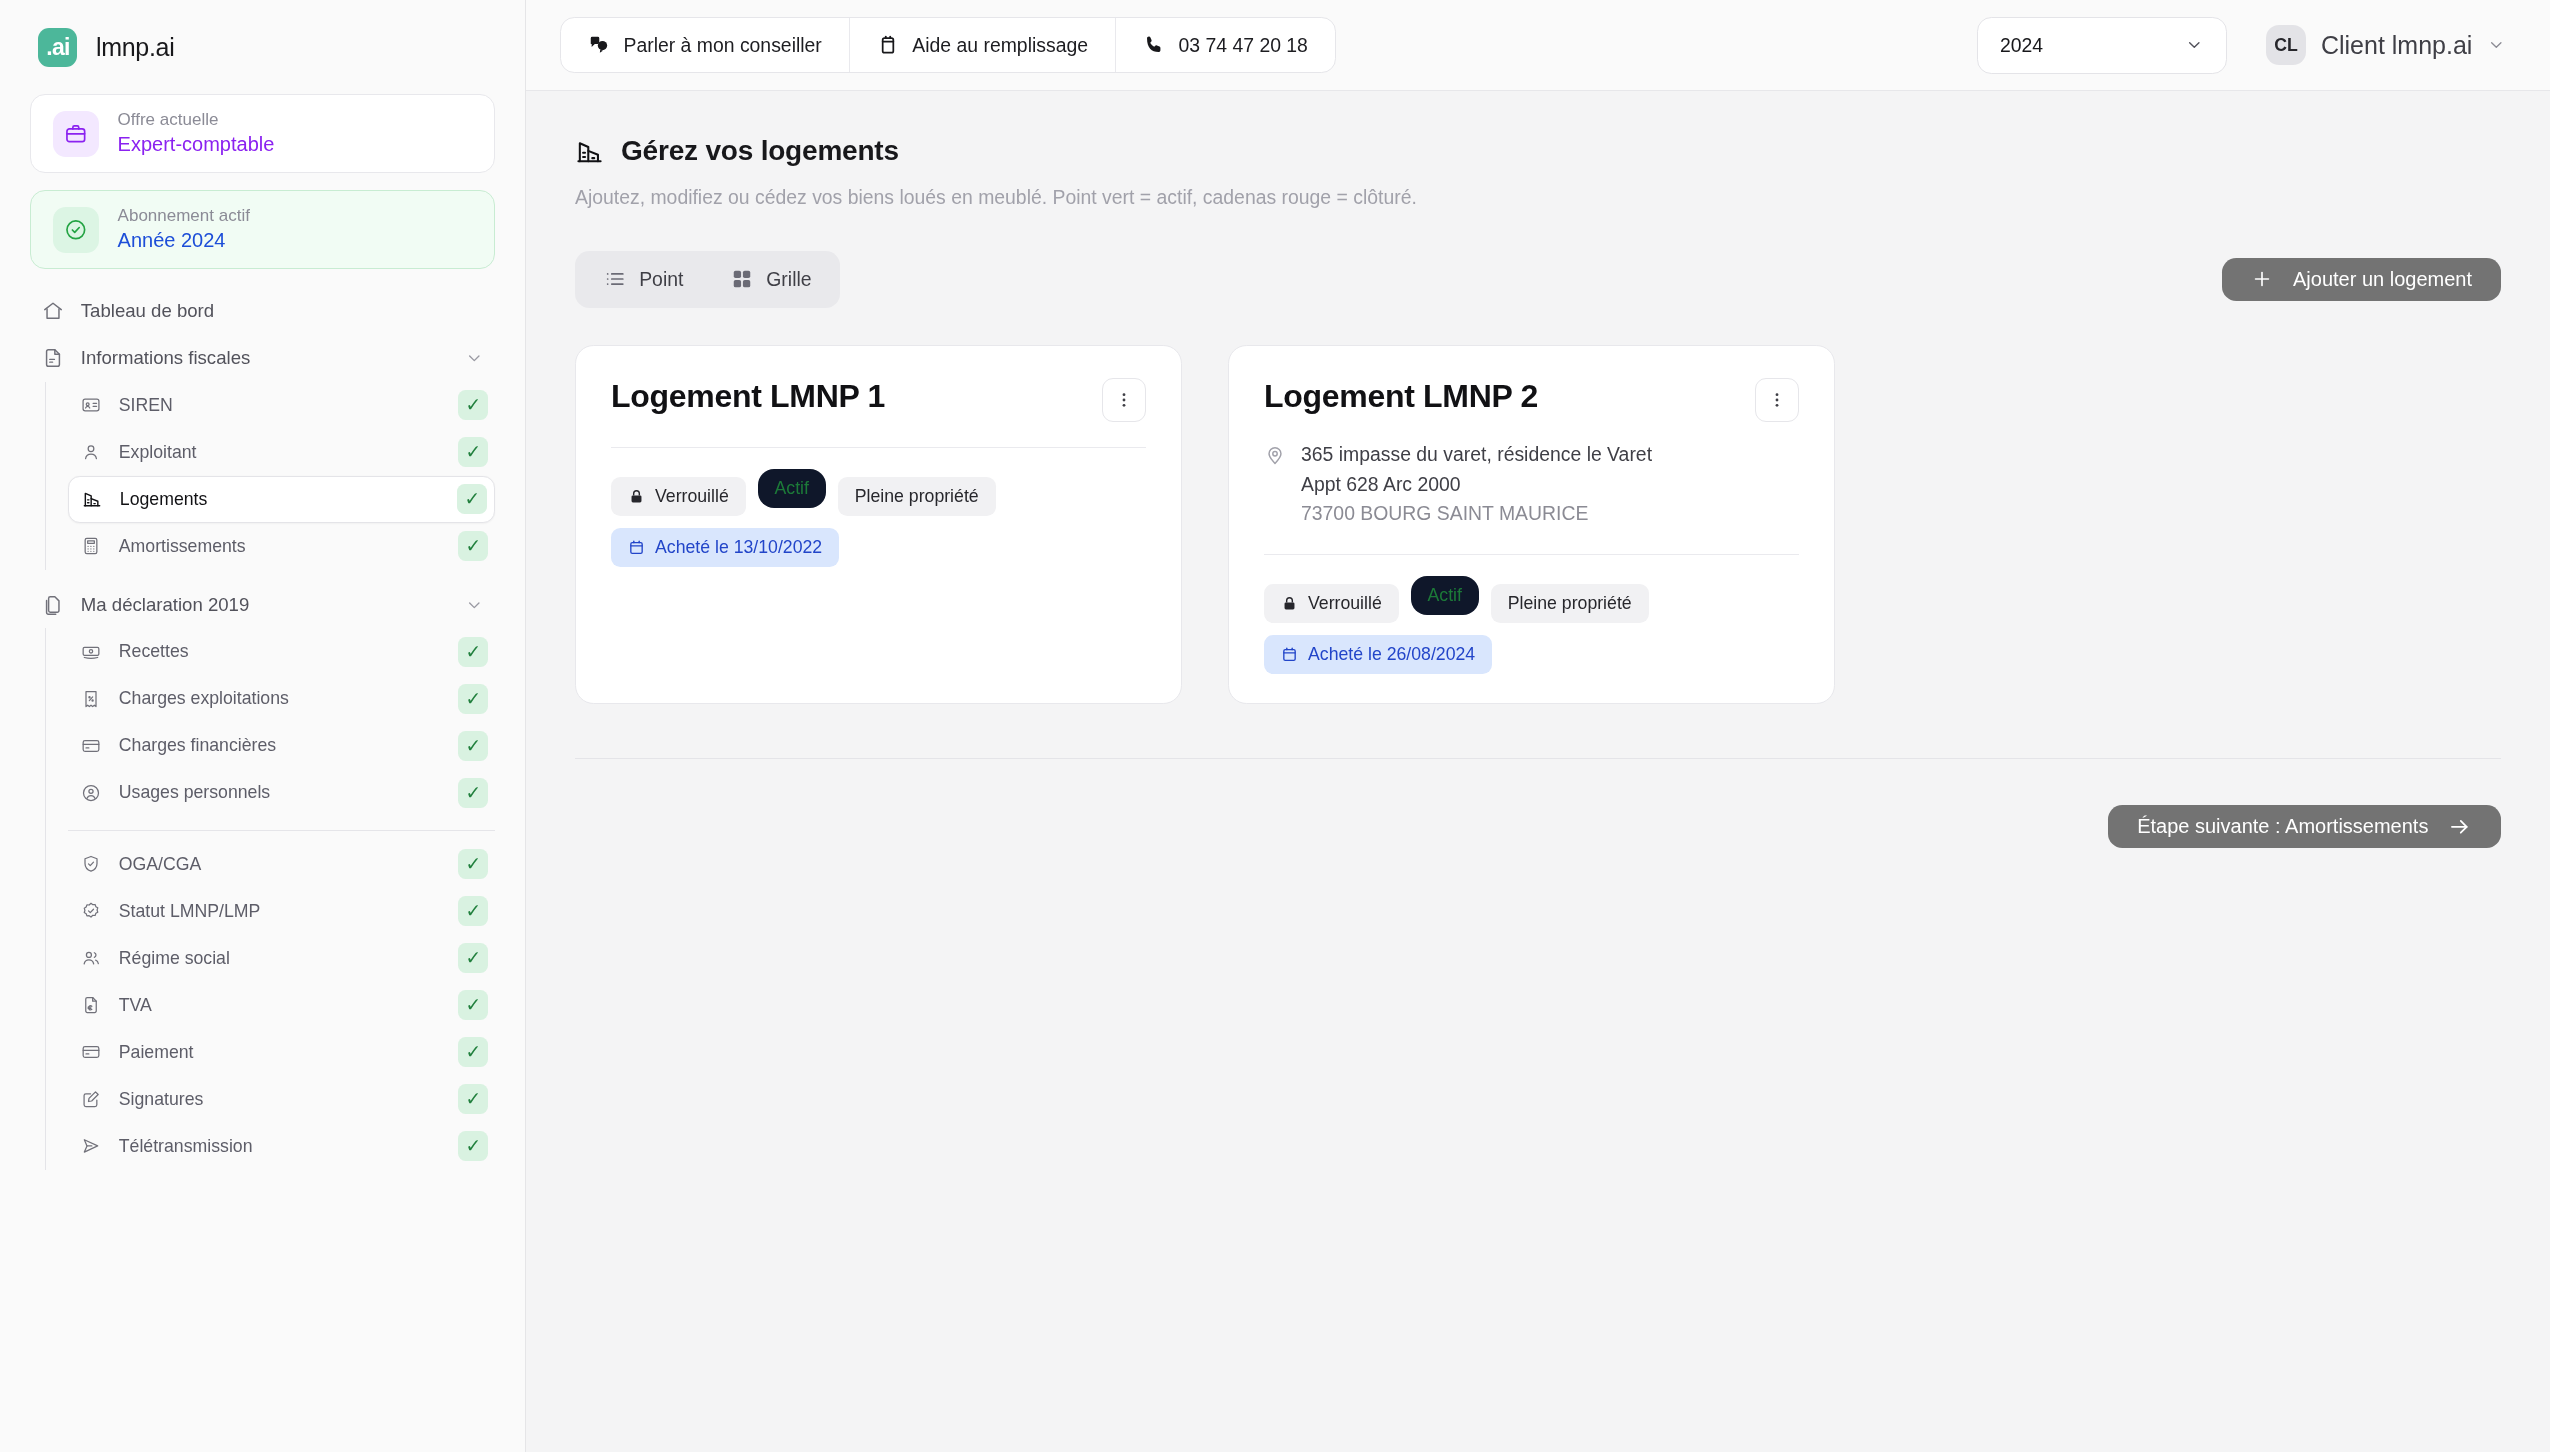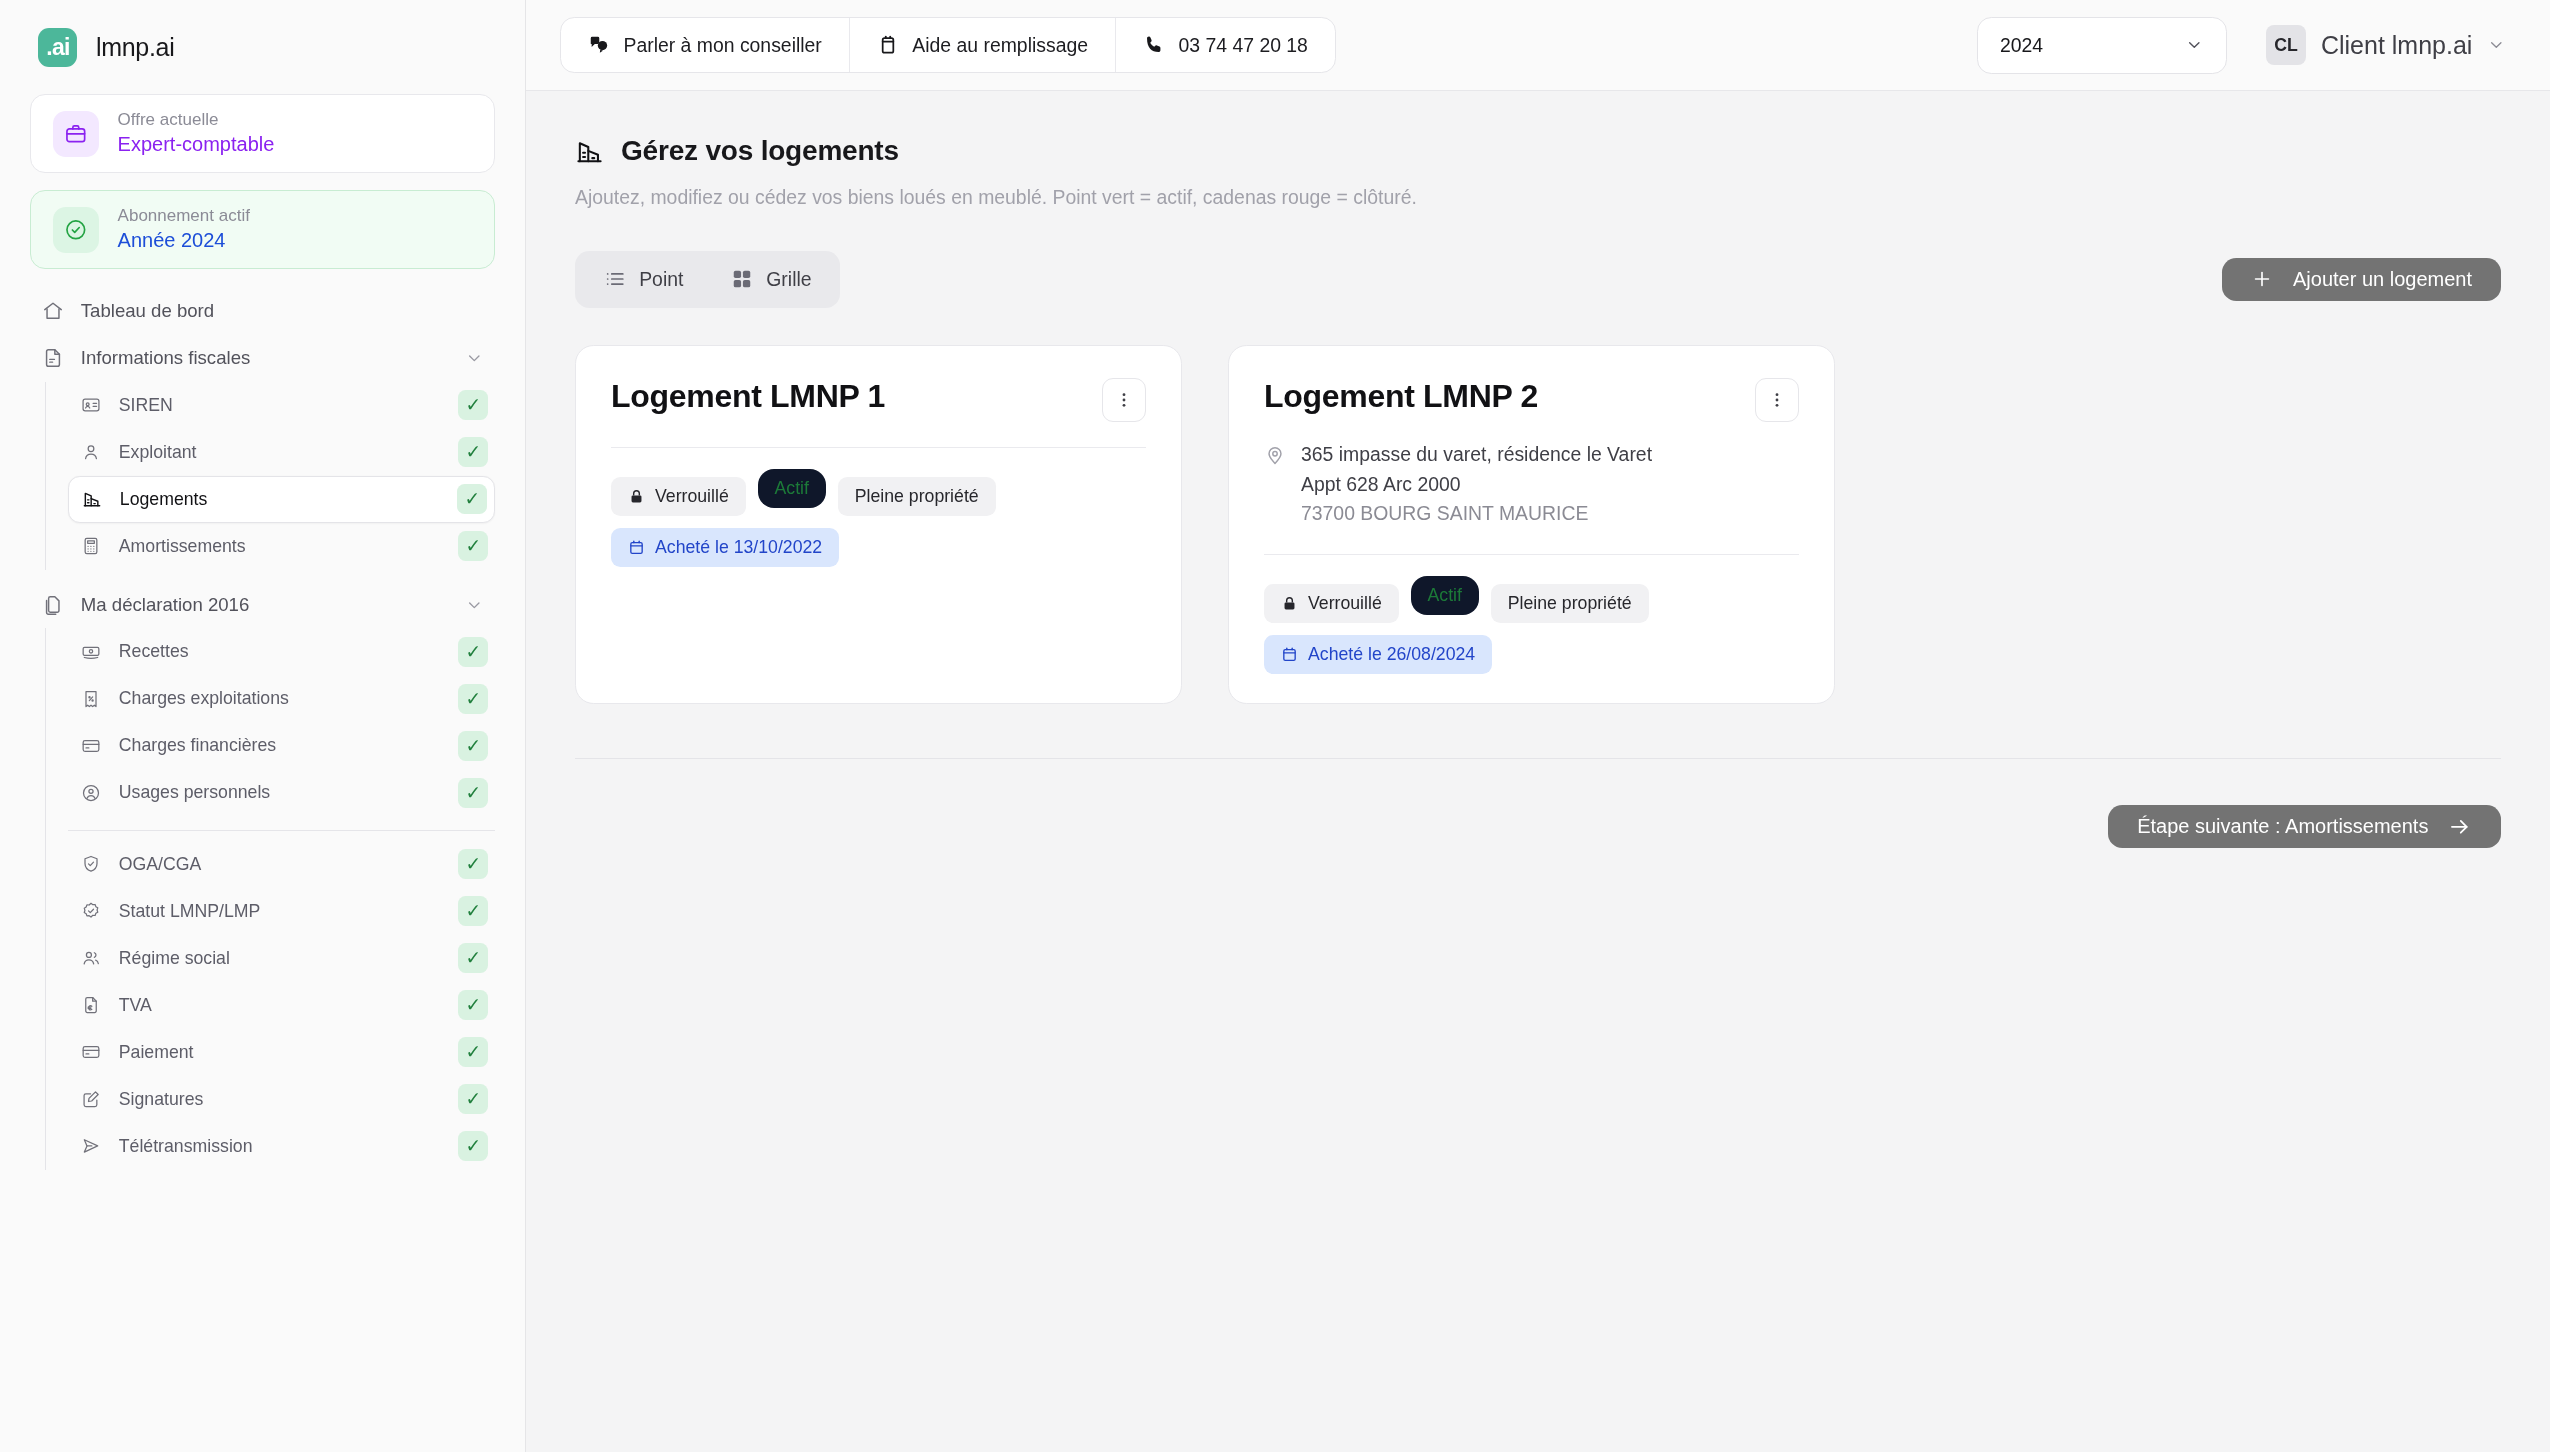--- a/index.html
+++ b/index.html
@@ -97,21 +97,21 @@
 
   .topbar-spacer { flex: 1 1 auto; }
   .year-select {
     width: 250px; height: 57px; background: #fff;
     border: 0.8px solid #e4e4e8; border-radius: 14.3px;
     display: flex; align-items: center; justify-content: space-between;
     padding: 0 22px; font-size: 19.4px; color: #18181b;
   }
   .user-menu { display: flex; align-items: center; gap: 15px; margin-left: 22px; padding-right: 10px; }
   .avatar {
-    width: 40px; height: 40px; border-radius: 8px; background: #e3e3e7;
+    width: 40px; height: 40px; border-radius: 13px; background: #e3e3e7;
     display: flex; align-items: center; justify-content: center;
     font-size: 17.7px; font-weight: 700; color: #27272c;
   }
   .user-name { font-size: 25px; color: #3f3f46; white-space: nowrap; }
 
   .content { flex: 1 1 auto; padding: 44px 49px 0 49px; overflow: hidden; }
   .page-head { display: flex; align-items: center; gap: 17px; }
   .page-head .ico { color: #111114; display: flex; }
   .page-title { font-size: 28px; color: #18181b; letter-spacing: -0.2px; }
   .page-sub { margin-top: 18.6px; font-size: 19.4px; color: #a1a1aa; }
@@ -288,21 +288,21 @@
         </div>
       </div>
 
       <div class="nav-row top-level" style="margin-top:11.8px;">
         <span class="nav-ico">
           <svg width="22" height="22" viewBox="0 0 24 24" fill="none" stroke="currentColor" stroke-width="1.6" stroke-linecap="round" stroke-linejoin="round">
               <path d="M9 3h5l4.5 4.5V18a1.8 1.8 0 0 1-1.8 1.8H9A1.8 1.8 0 0 1 7.2 18V4.8A1.8 1.8 0 0 1 9 3z"></path>
               <path d="M5 7v13.2A1.8 1.8 0 0 0 6.8 22H15"></path>
             </svg>
         </span>
-        <span class="nav-text">Ma déclaration 2016</span>
+        <span class="nav-text">Ma déclaration 2019</span>
         <span class="chev">
           <svg width="18.6" height="18.6" viewBox="0 0 24 24" fill="none" stroke="currentColor" stroke-width="1.8" stroke-linecap="round" stroke-linejoin="round">
               <path d="M6 9l6 6 6-6"></path>
             </svg>
         </span>
       </div>
 
       <div class="subnav">
         <div class="nav-row">
           <span class="nav-ico">

